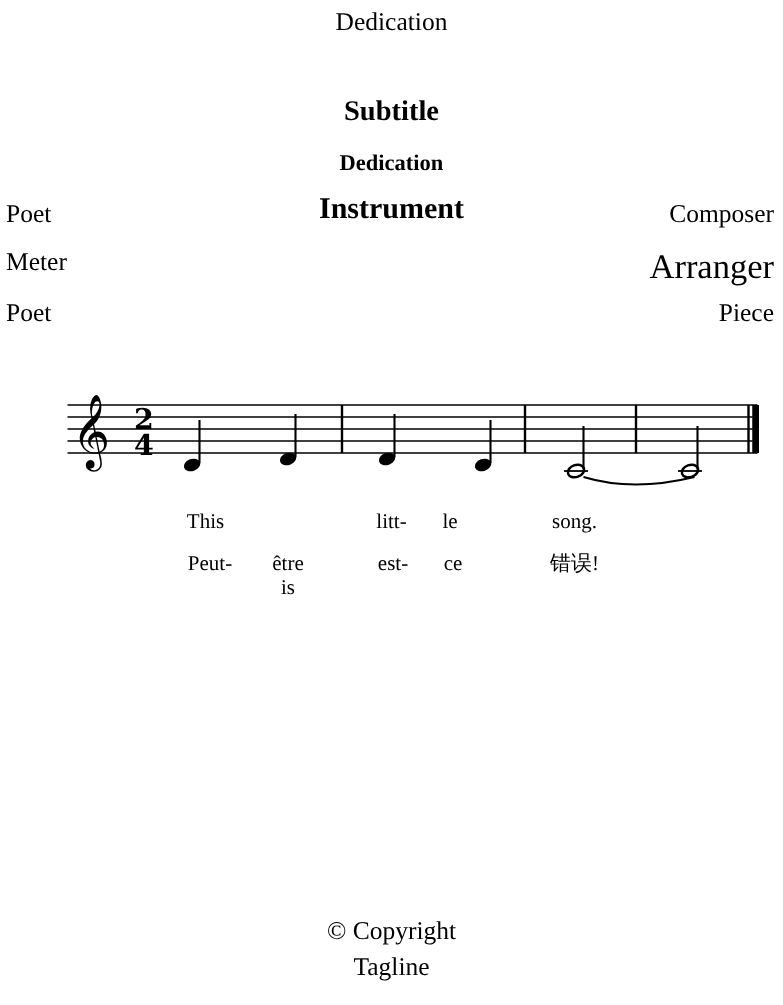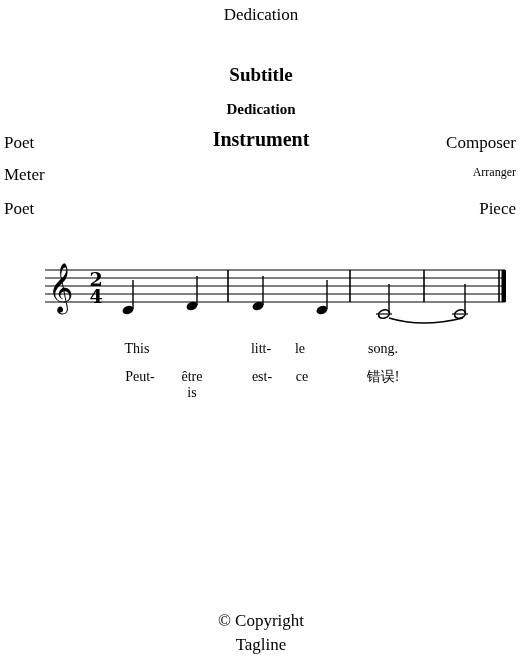--- a/index.html
+++ b/index.html
@@ -46,21 +46,21 @@
   .dedication   { top: 6px;   font-size: 17px; font-weight: normal; }
   .title        { top: 27px;  font-size: 29px; font-weight: bold; letter-spacing: .2px; }
   .subtitle     { top: 65px;  font-size: 19px; font-weight: bold; }
   .subsubtitle  { top: 102px; font-size: 15px; font-weight: bold; }
   .instrument   { top: 129px; font-size: 20px; font-weight: bold; }
 
   .poet     { top: 134px; font-size: 17px; }
   .meter    { top: 166px; font-size: 17px; }
   .piece    { top: 200px; font-size: 17px; }
   .composer { top: 134px; font-size: 17px; }
-  .arranger { top: 166px; font-size: 12px; }
+  .arranger { top: 166px; font-size: 23px; }
   .opus     { top: 200px; font-size: 17px; }
 
   
   #system {
     position: absolute;
     left: 0;
     top: 0;
     width: 522px;
     height: 400px;
   }

